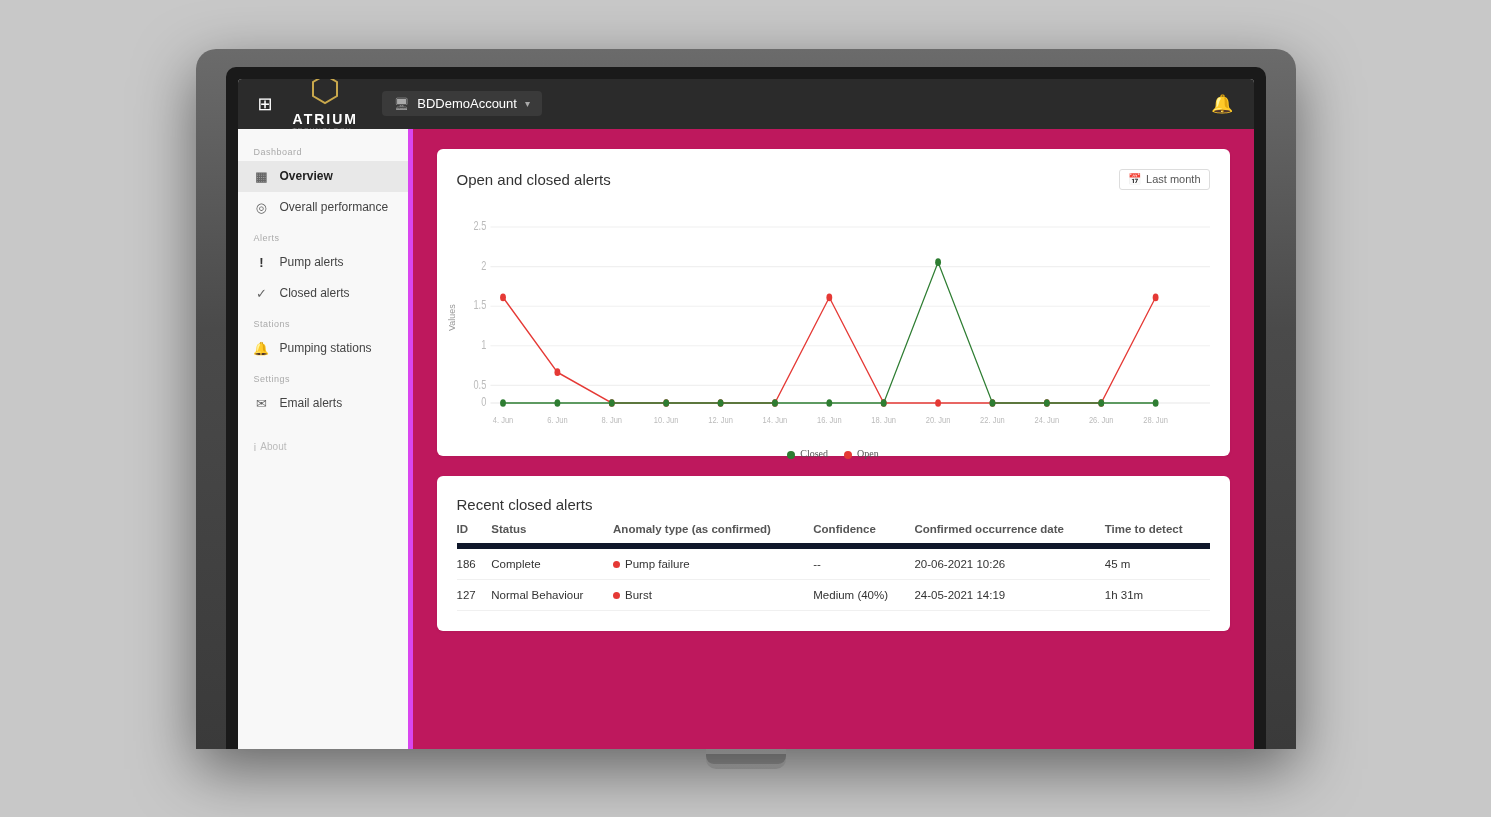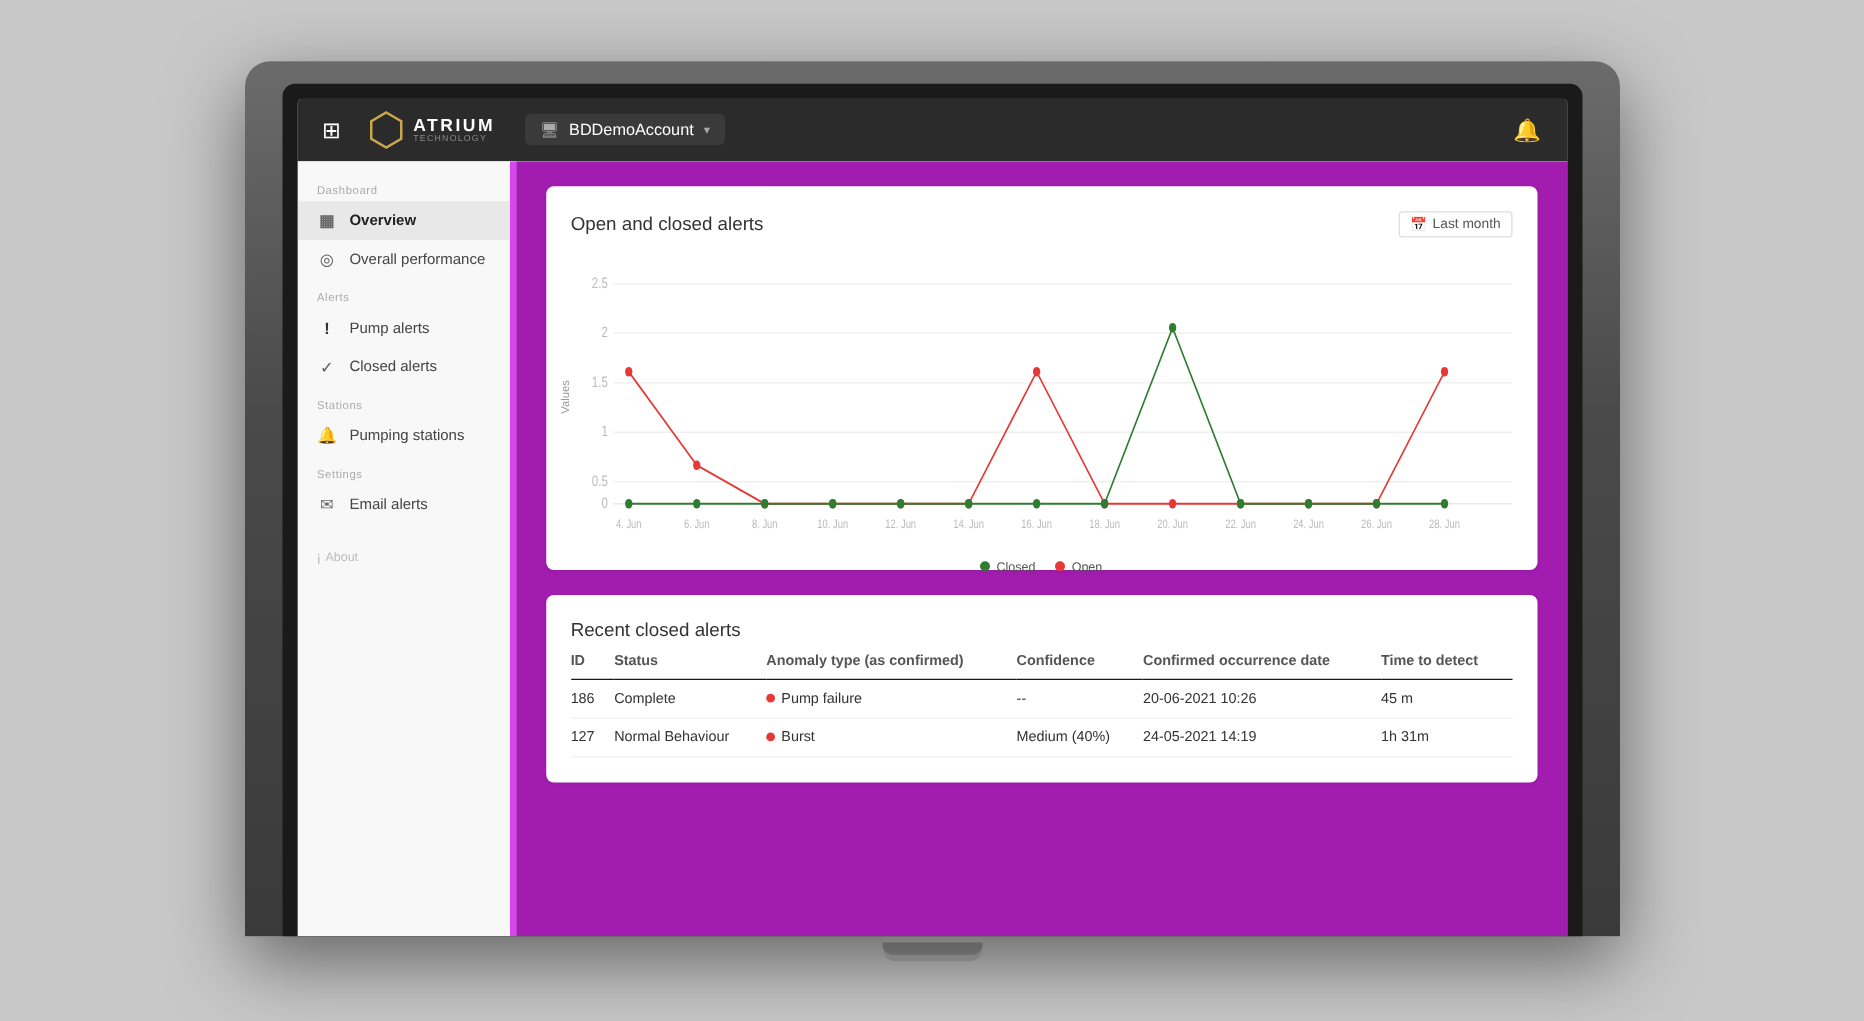--- a/index.html
+++ b/index.html
@@ -62,20 +62,21 @@
       align-items: center;
       padding: 0 20px;
       height: 50px;
       flex-shrink: 0;
     }
     .topbar-logo {
       display: flex;
       align-items: center;
       gap: 6px;
       margin-right: 24px;
+      flex-direction: column;
     }
     .logo-hex {
       width: 32px;
       height: 32px;
     }
     .logo-text {
       color: white;
       font-size: 14px;
       font-weight: 600;
       letter-spacing: 2px;
@@ -158,21 +159,21 @@
       width: 16px;
       text-align: center;
       color: #666;
     }
 
     
     .content {
       flex: 1;
       overflow-y: auto;
       padding: 20px 24px;
-      background: #a21caf;
+      background: #be185d;
     }
 
     
     .card {
       background: white;
       border-radius: 6px;
       padding: 20px;
       margin-bottom: 20px;
       box-shadow: 0 1px 3px rgba(0,0,0,0.06);
     }
@@ -221,22 +222,23 @@
     .chart-legend {
       display: flex;
       gap: 16px;
       justify-content: center;
       margin-top: 8px;
       font-size: 10px;
       color: #555;
     }
     .legend-item {
       display: flex;
-      align-items: flex-start;
+      align-items: flex-end;
       gap: 5px;
+      font-family: Liberation Serif, serif;
     }
     .legend-dot {
       width: 8px;
       height: 8px;
       border-radius: 50%;
     }
 
     
     .table-title {
       font-size: 15px;
@@ -247,21 +249,21 @@
     .data-table {
       width: 100%;
       border-collapse: collapse;
       font-size: 11.5px;
     }
     .data-table th {
       text-align: left;
       color: #555;
       font-weight: 600;
       padding: 6px 10px 8px 0;
-      border-bottom: 1px solid #0f172a;
+      border-bottom: 6px solid #0f172a;
       white-space: nowrap;
     }
     .data-table td {
       padding: 9px 10px 9px 0;
       color: #333;
       border-bottom: 1px solid #f0f0f0;
       vertical-align: middle;
     }
     .anomaly-dot {
       display: inline-block;

